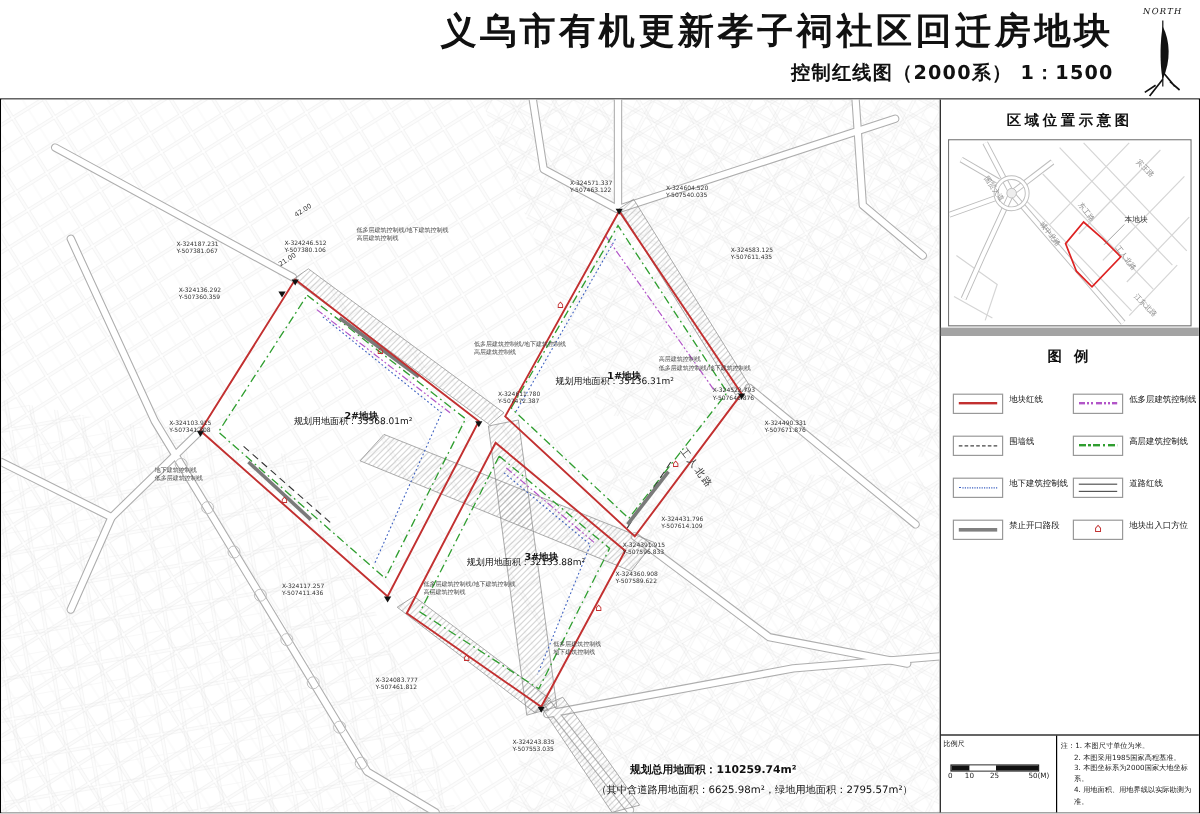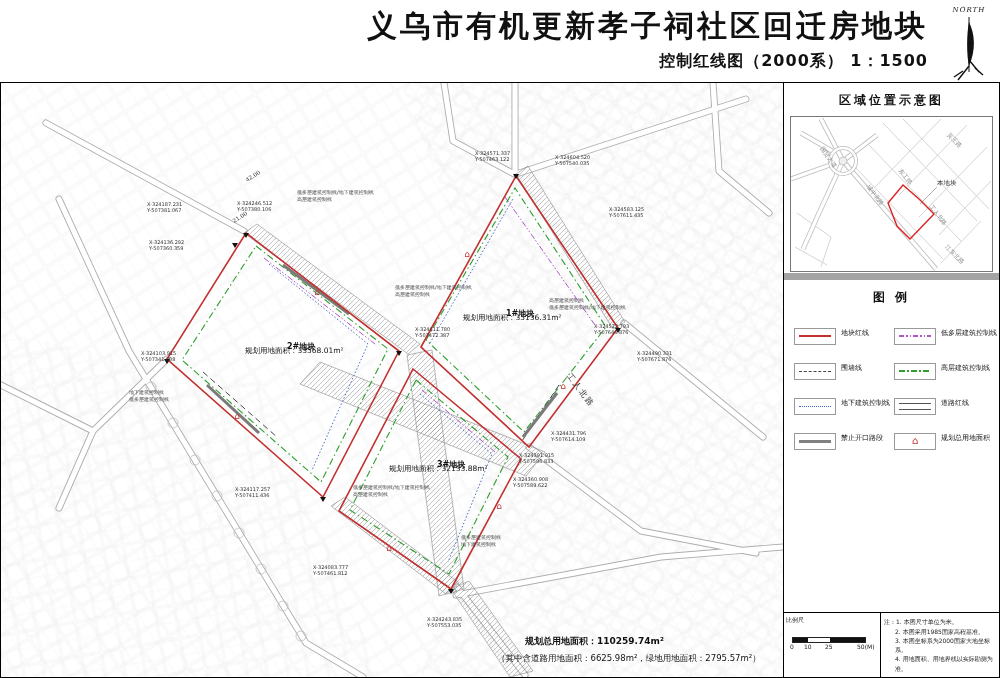--- a/index.html
+++ b/index.html
@@ -422,21 +422,21 @@
           <div class="leg-item">
             <span class="sample s-thick">
                 <i></i>
               </span>
             <span class="leg-lbl">禁止开口路段</span>
           </div>
           <div class="leg-item">
             <span class="sample">
                 <span class="s-ent">⌂</span>
               </span>
-            <span class="leg-lbl">规划总用地面积</span>
+            <span class="leg-lbl">地块出入口方位</span>
           </div>
         </div>
       </section>
 
       <section class="sec-bot">
         <div class="scale-cell">
           <div class="scale-lbl">比例尺</div>
           <div class="bar">
             <b style="width:15px;background:#111"></b>
               <b style="width:22px;background:#fff"></b>

